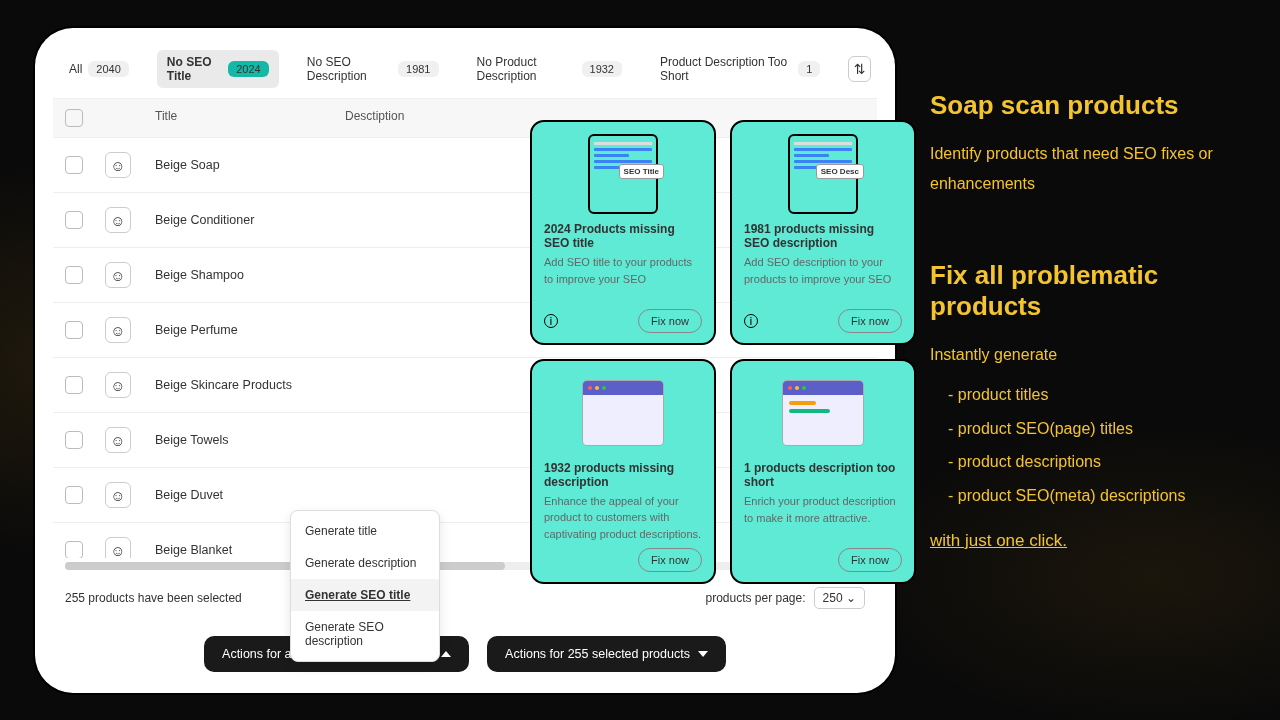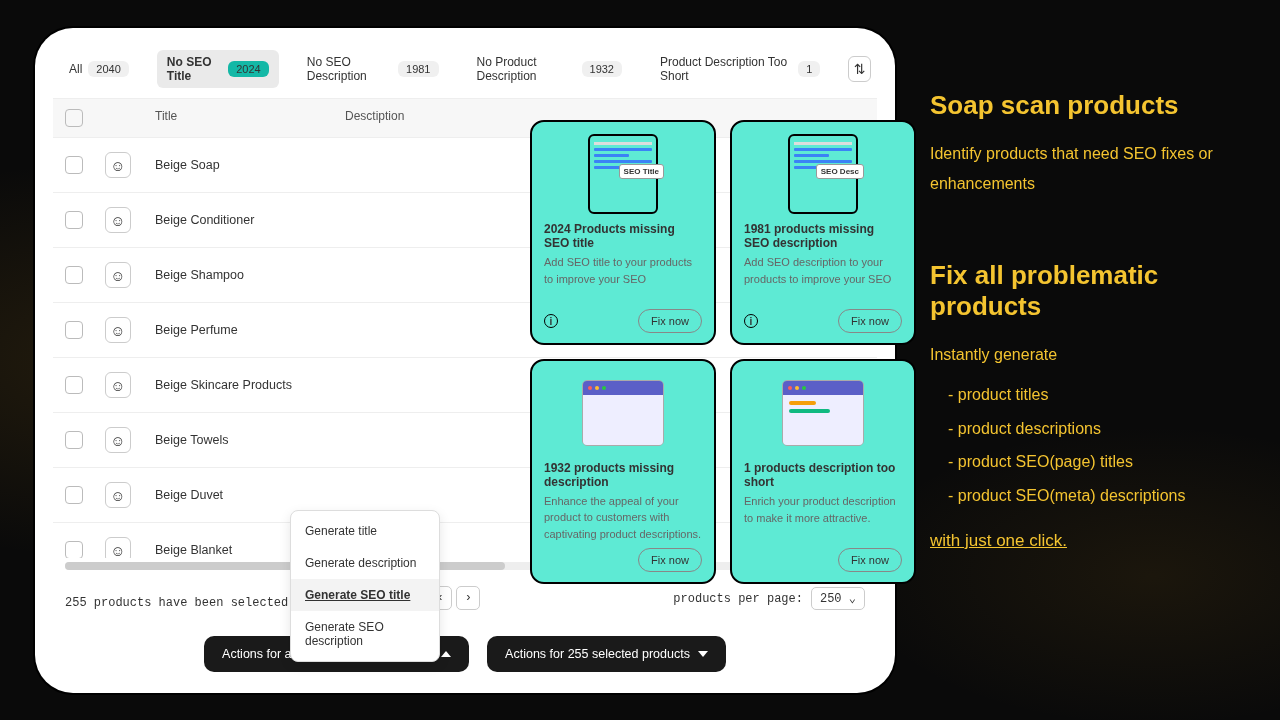--- a/index.html
+++ b/index.html
@@ -108,25 +108,24 @@
   margin: 4px 12px;
 }
 .scrollbar-thumb {
   width: 55%;
   height: 100%;
   background: #ccc;
   border-radius: 4px;
 }
 .footer-row {
   display: flex;
-  align-items: flex-end;
+  align-items: center;
   padding: 12px 12px 6px;
   font-size: 12px;
   color: #333;
-  font-family: Liberation Mono, monospace;
 }
 .pager {
   margin-left: 140px;
   display: flex;
   gap: 4px;
 }
 .pager-btn {
   width: 24px; height: 24px;
   border: 1px solid #ccc;
   border-radius: 5px;
@@ -510,20 +509,20 @@
   </div>
 </div>
 
 <div class="right">
   <h2>Soap scan products</h2>
   <p>Identify products that need SEO fixes or enhancements</p>
   <h2 class="second">Fix all problematic products</h2>
   <p style="margin-bottom:8px">Instantly generate</p>
   <ul>
     <li>product titles</li>
+    <li>product SEO(page) titles</li>
     <li>product descriptions</li>
-    <li>product SEO(page) titles</li>
     <li>product SEO(meta) descriptions</li>
   </ul>
   <p class="closing">with just one click.</p>
 </div>
 
 </div>
 
 </body></html>

